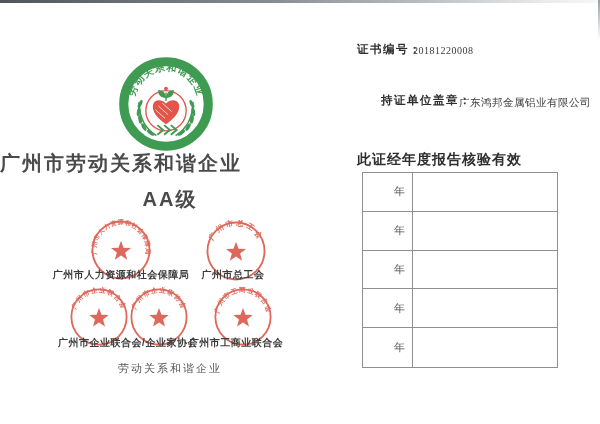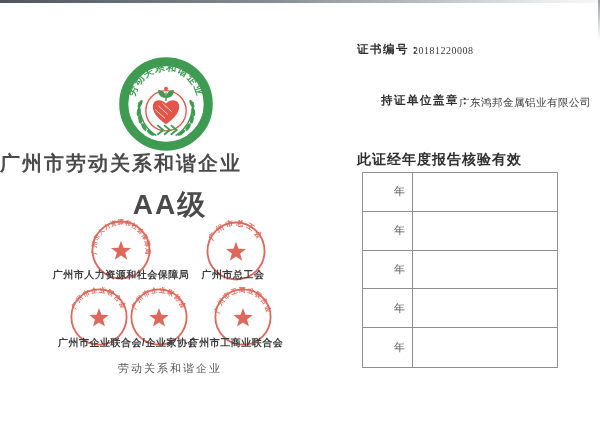--- a/index.html
+++ b/index.html
@@ -19,21 +19,21 @@
     background:linear-gradient(to bottom,#9aa0a4,rgba(255,255,255,0));
   }
   
   .logo { position:absolute; left:118px; top:56px; width:96px; height:96px; }
   .title {
     position:absolute; left:0; top:150px; width:340px; text-align:left;
     font-size:20px; font-weight:700; color:#4a4a4a; letter-spacing:2px;
   }
   .grade {
     position:absolute; left:0; top:186px; width:340px; text-align:center;
-    font-size:28px; font-weight:600; color:#4a4a4a; letter-spacing:2px;
+    font-size:20px; font-weight:600; color:#4a4a4a; letter-spacing:2px;
   }
   .seal { position:absolute; opacity:0.88; }
   .seal svg { width:100%; height:100%; }
   .seal--1 { left:90px;  top:219px; width:62px; height:62px; }
   .seal--2 { left:205px; top:220px; width:62px; height:62px; }
   .seal--3 { left:69px;  top:287px; width:60px; height:60px; }
   .seal--4 { left:129px; top:287px; width:60px; height:60px; }
   .seal--5 { left:213px; top:287px; width:60px; height:60px; }
   .seal text { fill:#d95445; font-weight:700; font-family:"Liberation Sans","DejaVu Sans",sans-serif; }
   .seal--long  text { font-size:10px; letter-spacing:1px; }

